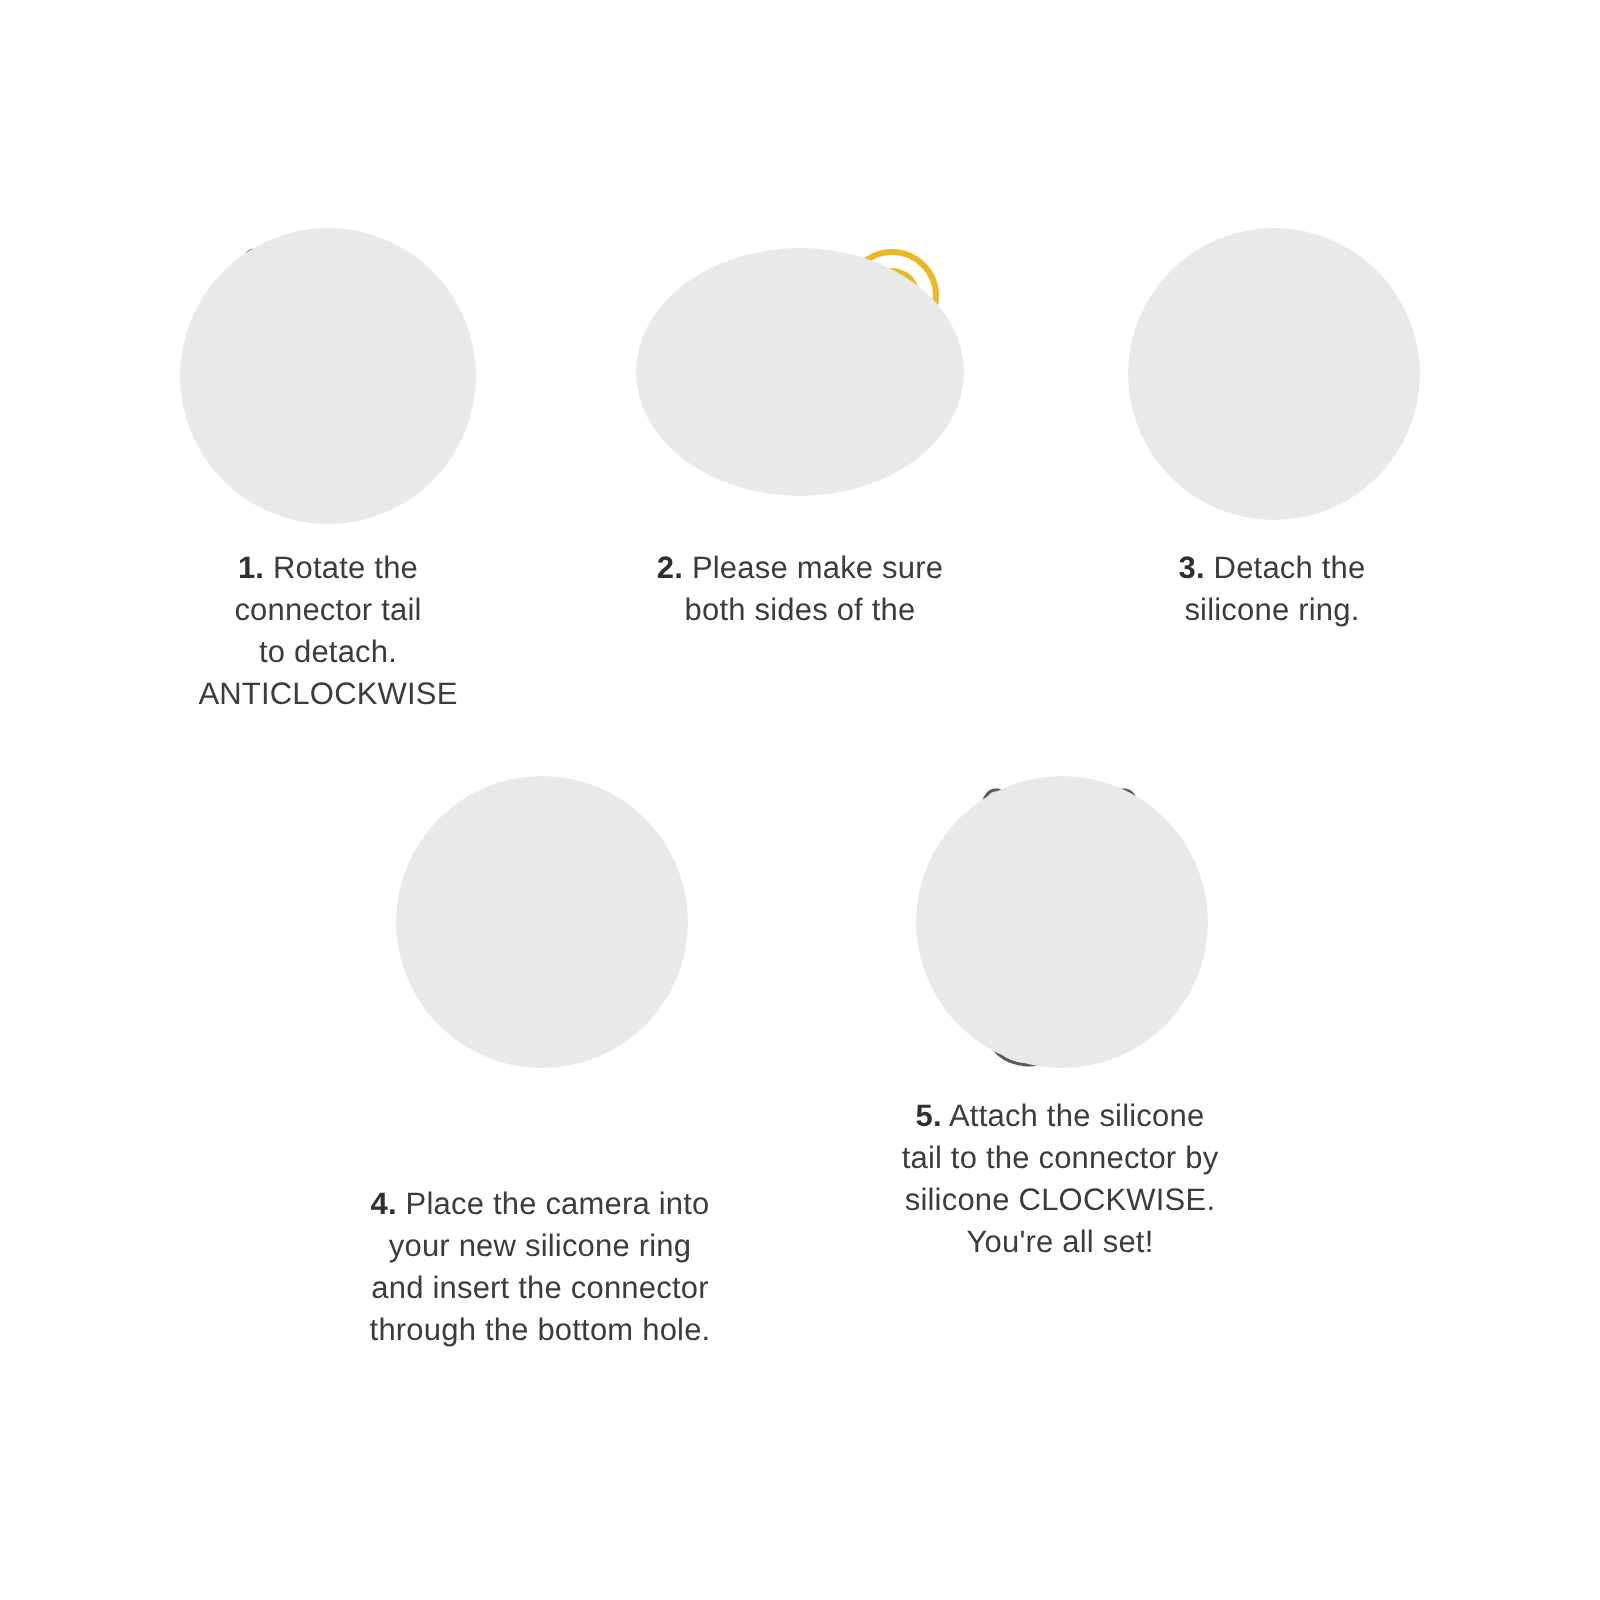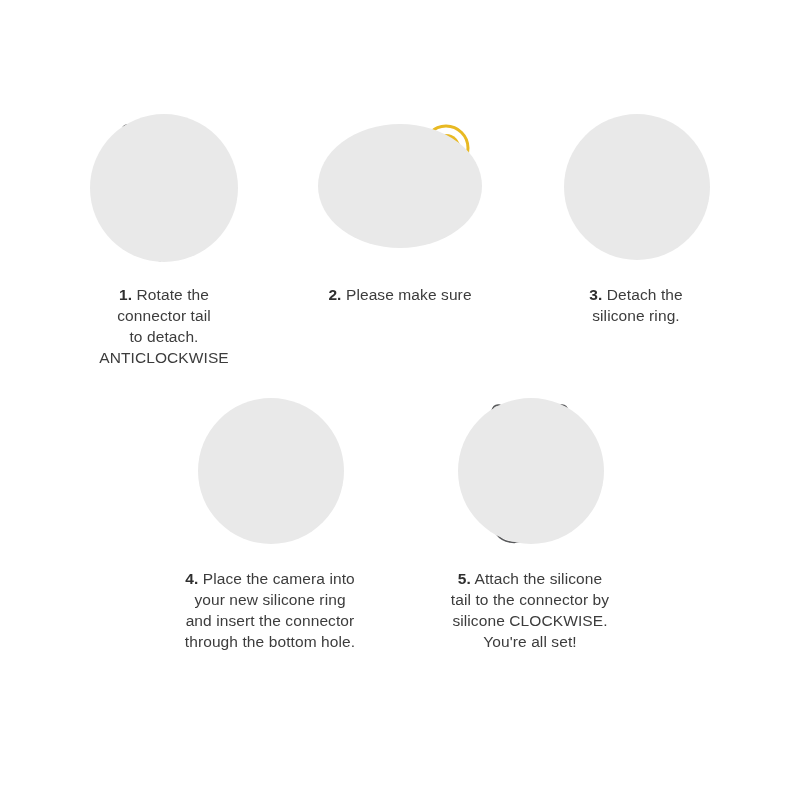--- a/index.html
+++ b/index.html
@@ -43,21 +43,21 @@
     align-items: center;
   }
 
   .art {
     width: 180px;
     height: 160px;
     position: relative;
   }
 
   .caption {
-    margin-top: 16px;
+    margin-top: 6px;
     text-align: center;
     font-size: 15.5px;
     line-height: 21px;
     color: #3c3c3c;
     letter-spacing: .1px;
   }
   .caption .num {
     font-weight: bold;
     color: #2f2f2f;
   }
@@ -139,20 +139,21 @@
           <circle cx="88" cy="105" r="8" fill="#e8b923"></circle>
           <circle cx="88" cy="105" r="3.5" fill="#ffffff"></circle>
 
           <circle cx="136" cy="40" r="22" fill="#ffffff" stroke="#e8b923" stroke-width="3"></circle>
           <circle cx="136" cy="40" r="14" fill="#e8b923"></circle>
           <circle cx="136" cy="40" r="6" fill="#ffffff"></circle>
         </svg>
       </div>
       <div class="caption">
         <div><span class="num">2.</span> Please make sure</div>
+        <div>both sides of the</div>
       </div>
     </div>
 
     <div class="step">
       <div class="art">
         <div class="blob" style="left:18px; top:6px; width:146px; height:146px;"></div>
         <svg width="180" height="160" viewBox="0 0 180 160">
 
           <path class="fill-gg" d="M54 58 C48 34 52 22 59 23 C66 24 74 36 78 48 Z"></path>
           <path class="fill-gg" d="M120 58 C126 34 122 22 115 23 C108 24 100 36 96 48 Z"></path>
@@ -171,21 +172,21 @@
       </div>
       <div class="caption">
         <div><span class="num">3.</span> Detach the</div>
         <div>silicone ring.</div>
       </div>
     </div>
   </div>
 
   <div class="row" id="row-bottom">
 
-    <div class="step" style="width:240px;">
+    <div class="step" style="width:240px;gap:44px;">
       <div class="art">
         <div class="blob" style="left:18px; top:6px; width:146px; height:146px;"></div>
         <svg width="180" height="160" viewBox="0 0 180 160">
 
           <path class="fill-w" d="M56 56 C50 32 54 20 61 21 C68 22 76 34 80 46 Z"></path>
           <path class="fill-w" d="M122 56 C128 32 124 20 117 21 C110 22 102 34 98 46 Z"></path>
 
           <path class="fill-lg" d="M46 82 C46 54 66 40 90 40 C114 40 134 54 134 82 C134 110 114 128 90 128 C66 128 46 110 46 82 Z"></path>
 
           <ellipse class="fill-w" cx="90" cy="76" rx="38" ry="33"></ellipse>

